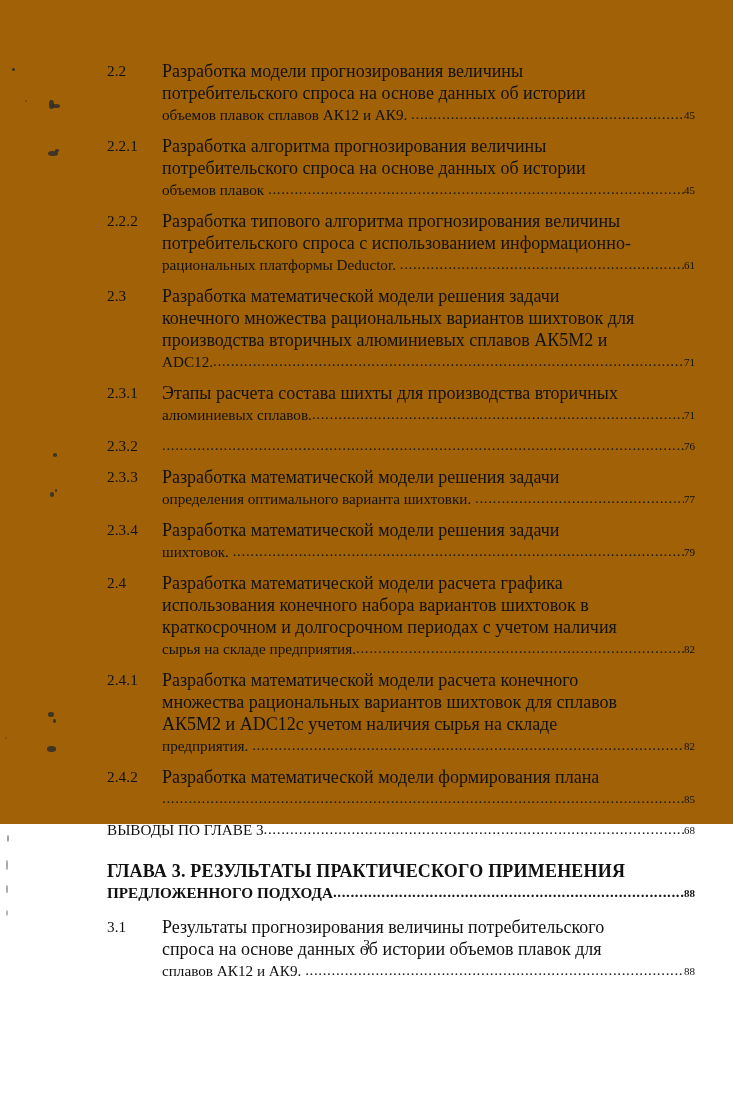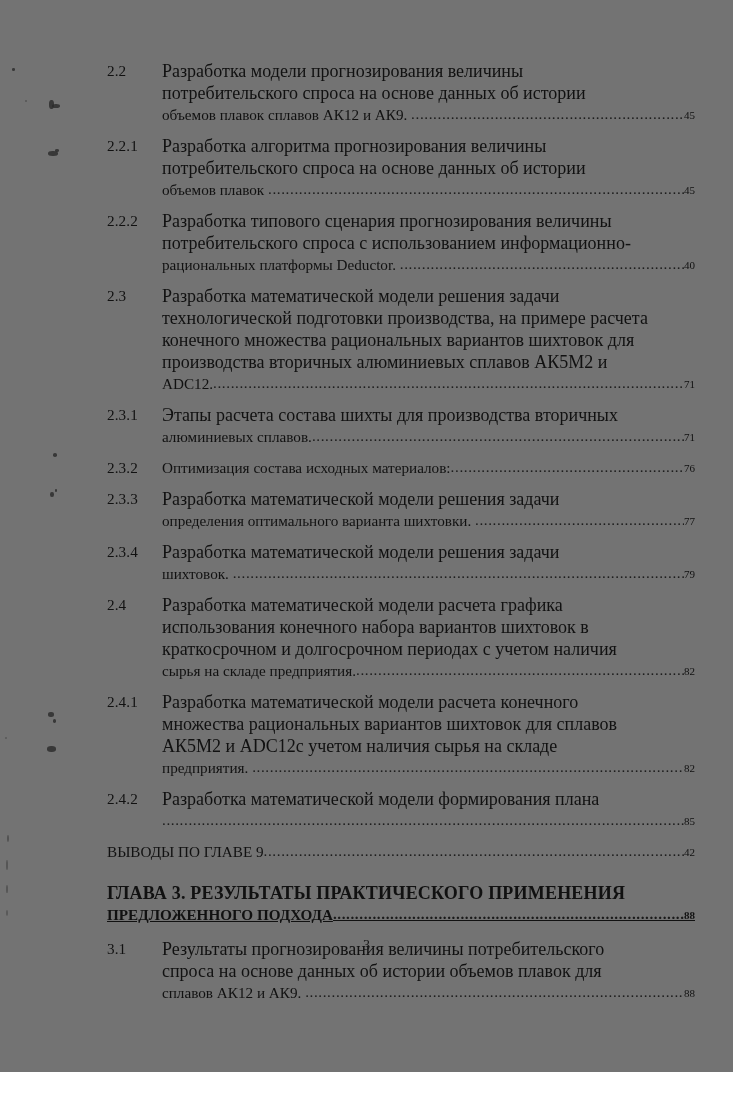--- a/index.html
+++ b/index.html
@@ -14,22 +14,22 @@
     overflow: hidden;
     font-family: "Liberation Serif", "DejaVu Serif", serif;
     color: #111111;
     -webkit-font-smoothing: antialiased;
   }
 
   #page {
     position: absolute;
     left: 0; top: 0;
     width: 733px;
-    height: 1072px;
-    background: #737373;
+    height: 824px;
+    background: #a16207;
   }
 
   
   .speck {
     position: absolute;
     background: #2b2b2b;
     border-radius: 45%;
     opacity: 0.82;
   }
 
@@ -112,21 +112,21 @@
   .bold .dots { font-weight: bold; }
 
   .chapter-head {
     margin-top: 19px;
     margin-bottom: 12px;
   }
   .chapter-head .txt {
     font-weight: bold;
     letter-spacing: 0.2px;
   }
-  .chapter-head .leader-line { font-weight: bold; text-decoration: underline; }
+  .chapter-head .leader-line { font-weight: bold; }
 
   #folio {
     position: absolute;
     left: 0;
     top: 938px;
     width: 733px;
     text-align: center;
     font-size: 14px;
     color: #1a1a1a;
   }
@@ -175,34 +175,33 @@
           <div class="leader-line">
             <span class="leader-text">объемов плавок </span>
             <span class="dots">....................................................................................................................................................................................................................................................................</span>
             <span class="pageno">45</span>
           </div>
         </div>
       </div>
       <div class="toc-entry">
         <div class="num">2.2.2</div>
         <div class="body-col">
-          <div class="txt stretch">Разработка  типового  сценария  прогнозирования  величины</div>
+          <div class="txt stretch">Разработка  типового  алгоритма  прогнозирования  величины</div>
           <div class="txt stretch">потребительского  спроса  с  использованием  информационно-</div>
           <div class="leader-line">
             <span class="leader-text">рациональных платформы Deductor. </span>
             <span class="dots">....................................................................................................................................................................................................................................................................</span>
-            <span class="pageno">40</span>
+            <span class="pageno">61</span>
           </div>
         </div>
       </div>
       <div class="toc-entry">
         <div class="num">2.3</div>
         <div class="body-col">
           <div class="txt stretch">Разработка    математической    модели    решения    задачи</div>
-          <div class="txt stretch">технологической подготовки производства, на примере расчета</div>
           <div class="txt stretch">конечного множества рациональных вариантов шихтовок для</div>
           <div class="txt stretch">производства  вторичных  алюминиевых  сплавов  АК5М2  и</div>
           <div class="leader-line">
             <span class="leader-text">ADC12.</span>
             <span class="dots">....................................................................................................................................................................................................................................................................</span>
             <span class="pageno">71</span>
           </div>
         </div>
       </div>
       <div class="toc-entry">
@@ -213,21 +212,20 @@
             <span class="leader-text">алюминиевых сплавов.</span>
             <span class="dots">....................................................................................................................................................................................................................................................................</span>
             <span class="pageno">71</span>
           </div>
         </div>
       </div>
       <div class="toc-entry">
         <div class="num">2.3.2</div>
         <div class="body-col">
           <div class="leader-line">
-            <span class="leader-text">Оптимизация состава исходных материалов:</span>
             <span class="dots">....................................................................................................................................................................................................................................................................</span>
             <span class="pageno">76</span>
           </div>
         </div>
       </div>
       <div class="toc-entry">
         <div class="num">2.3.3</div>
         <div class="body-col">
           <div class="txt stretch">Разработка    математической    модели    решения    задачи</div>
           <div class="leader-line">
@@ -280,23 +278,23 @@
           <div class="txt stretch">Разработка   математической   модели   формирования   плана</div>
           <div class="leader-line">
             <span class="dots">....................................................................................................................................................................................................................................................................</span>
             <span class="pageno">85</span>
           </div>
         </div>
       </div>
       <div class="toc-entry full">
         <div class="body-col">
           <div class="leader-line">
-            <span class="leader-text">ВЫВОДЫ ПО ГЛАВЕ 9</span>
-            <span class="dots">....................................................................................................................................................................................................................................................................</span>
-            <span class="pageno">42</span>
+            <span class="leader-text">ВЫВОДЫ ПО ГЛАВЕ 3</span>
+            <span class="dots">....................................................................................................................................................................................................................................................................</span>
+            <span class="pageno">68</span>
           </div>
         </div>
       </div>
       <div class="toc-entry bold full chapter-head">
         <div class="body-col">
           <div class="txt stretch">ГЛАВА  3.  РЕЗУЛЬТАТЫ  ПРАКТИЧЕСКОГО  ПРИМЕНЕНИЯ</div>
           <div class="leader-line">
             <span class="leader-text">ПРЕДЛОЖЕННОГО ПОДХОДА</span>
             <span class="dots">....................................................................................................................................................................................................................................................................</span>
             <span class="pageno">88</span>

